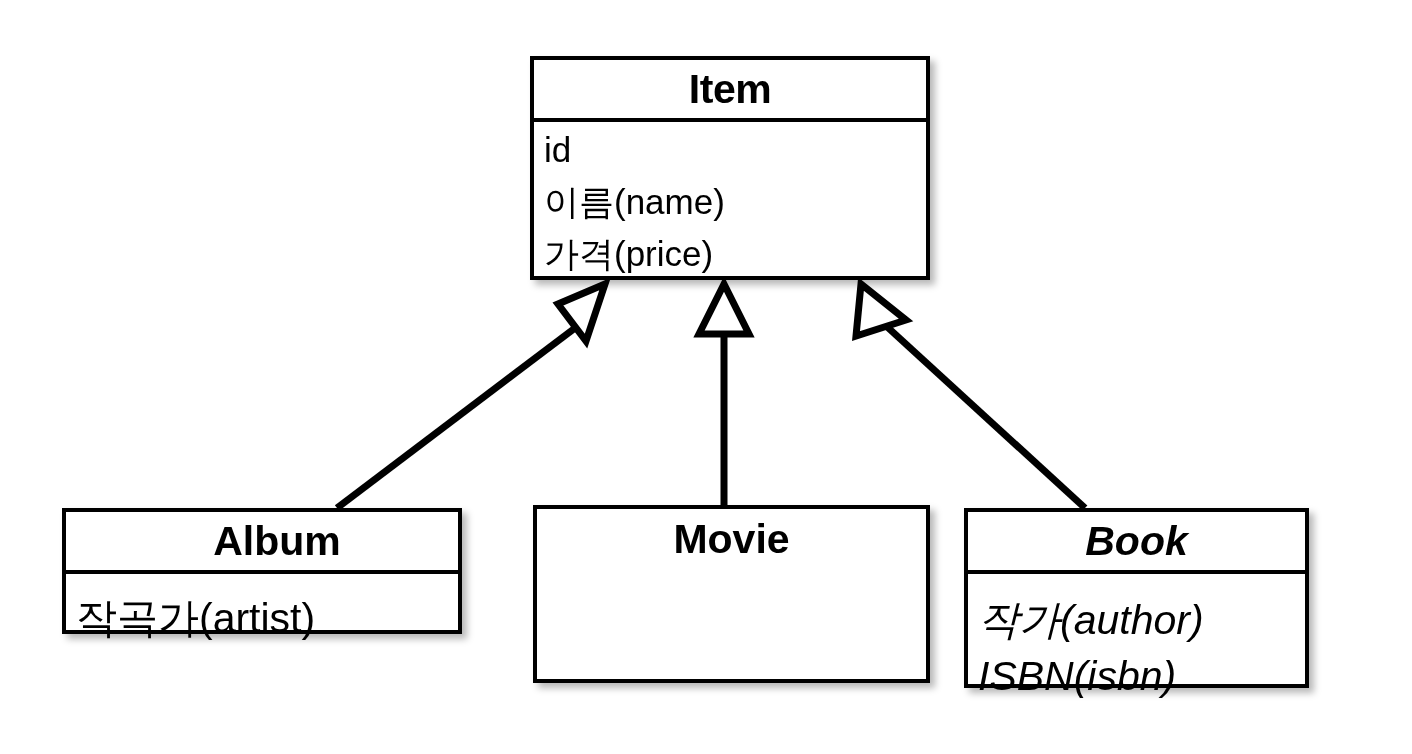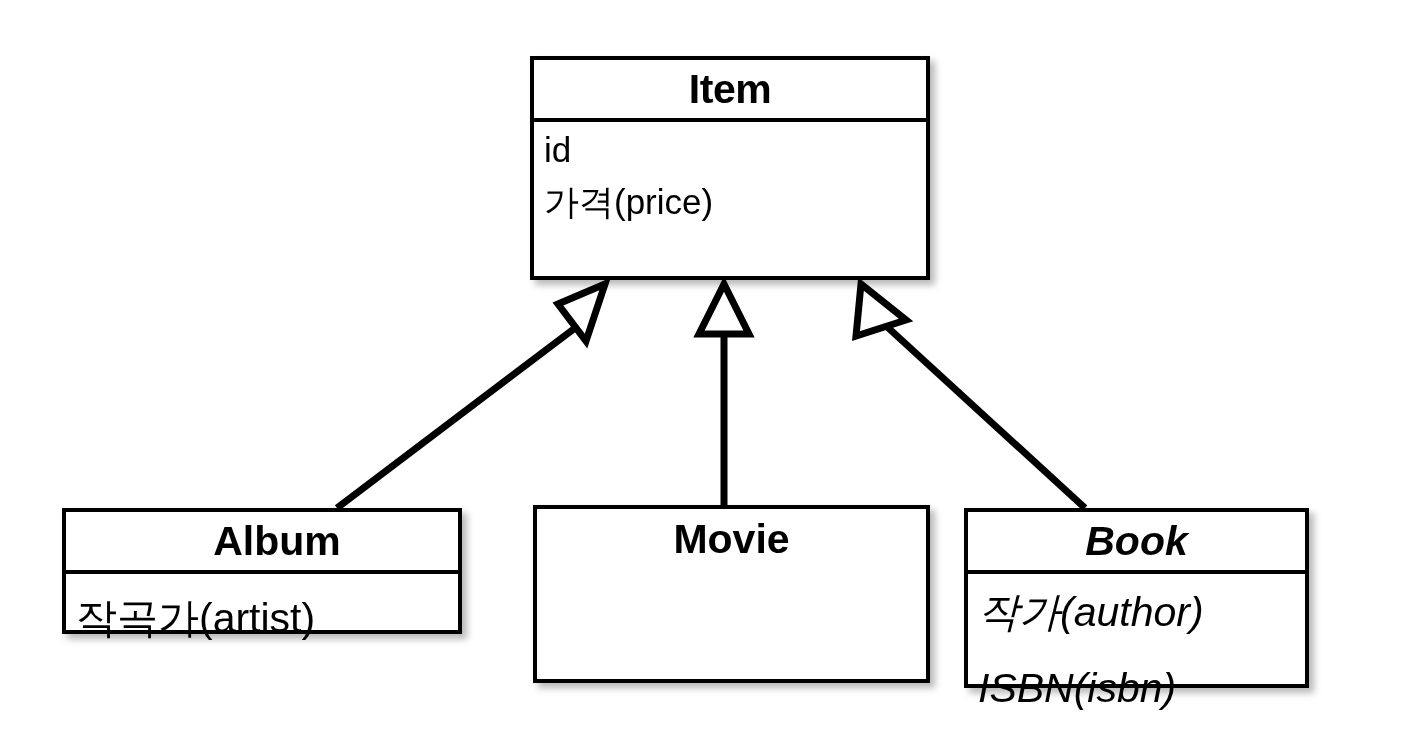--- a/index.html
+++ b/index.html
@@ -125,22 +125,21 @@
     font-style: italic;
   }
   #class-book .class-name {
     height: 58px;
     font-size: 41px;
   }
   #class-book .class-attrs {
     height: 122px;
     font-size: 41px;
     line-height: 56px;
-    padding-top: 10px;
-    gap: 20px;
+    padding-top: 18px;
   }
 </style>
 </head>
 <body>
 
 <div id="canvas">
 
   <svg id="edges" viewBox="0 0 1412 754" width="1412" height="754" xmlns="http://www.w3.org/2000/svg">
 
     <g>
@@ -156,20 +155,21 @@
     <g>
       <line x1="1085" y1="508" x2="884" y2="324" stroke="#000000" stroke-width="7"></line>
       <polygon points="861,284 856,336 906,320" fill="#ffffff" stroke="#000000" stroke-width="7" stroke-linejoin="miter"></polygon>
     </g>
   </svg>
 
   <div class="uml-class" id="class-item">
     <div class="class-name">Item</div>
     <div class="class-attrs">
       <div class="attr">id</div>
+      <div class="attr">이름(name)</div>
       <div class="attr">가격(price)</div>
     </div>
   </div>
 
   <div class="uml-class" id="class-album">
     <div class="class-name">Album</div>
     <div class="class-attrs">
       <div class="attr">작곡가(artist)</div>
     </div>
   </div>

